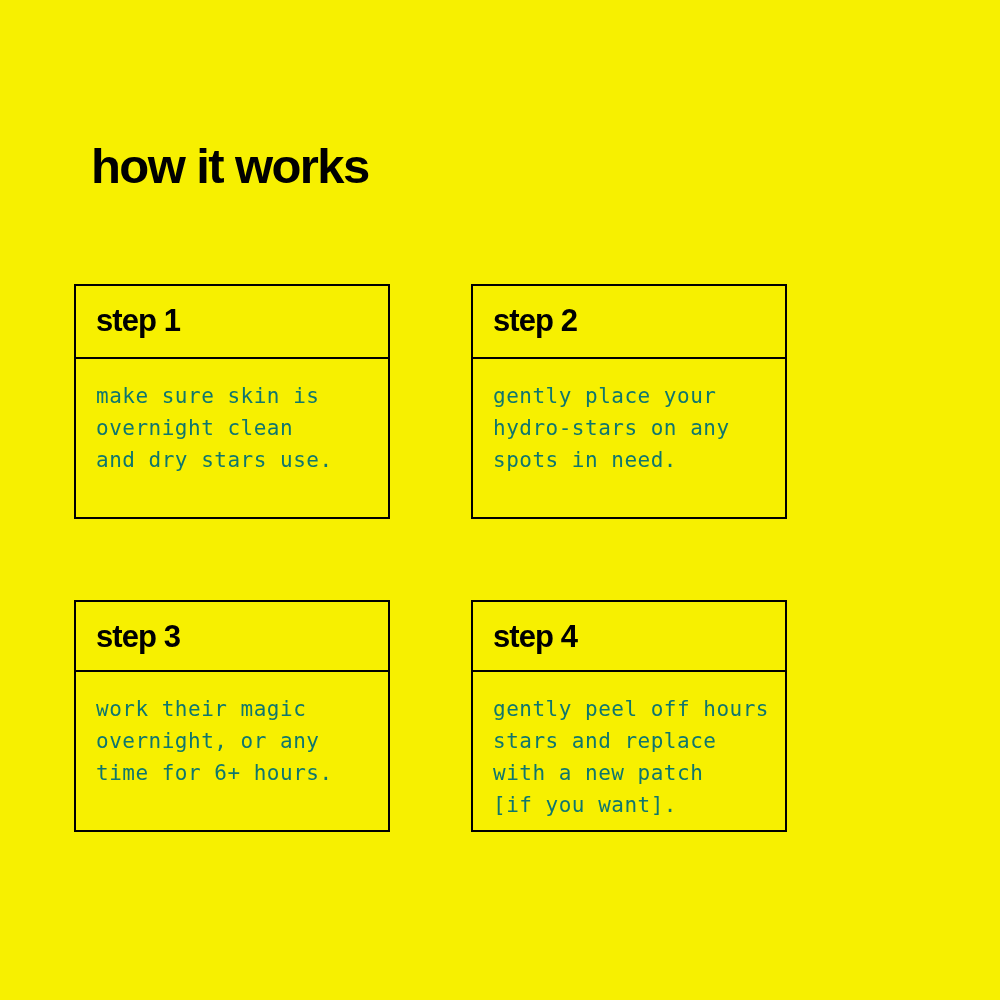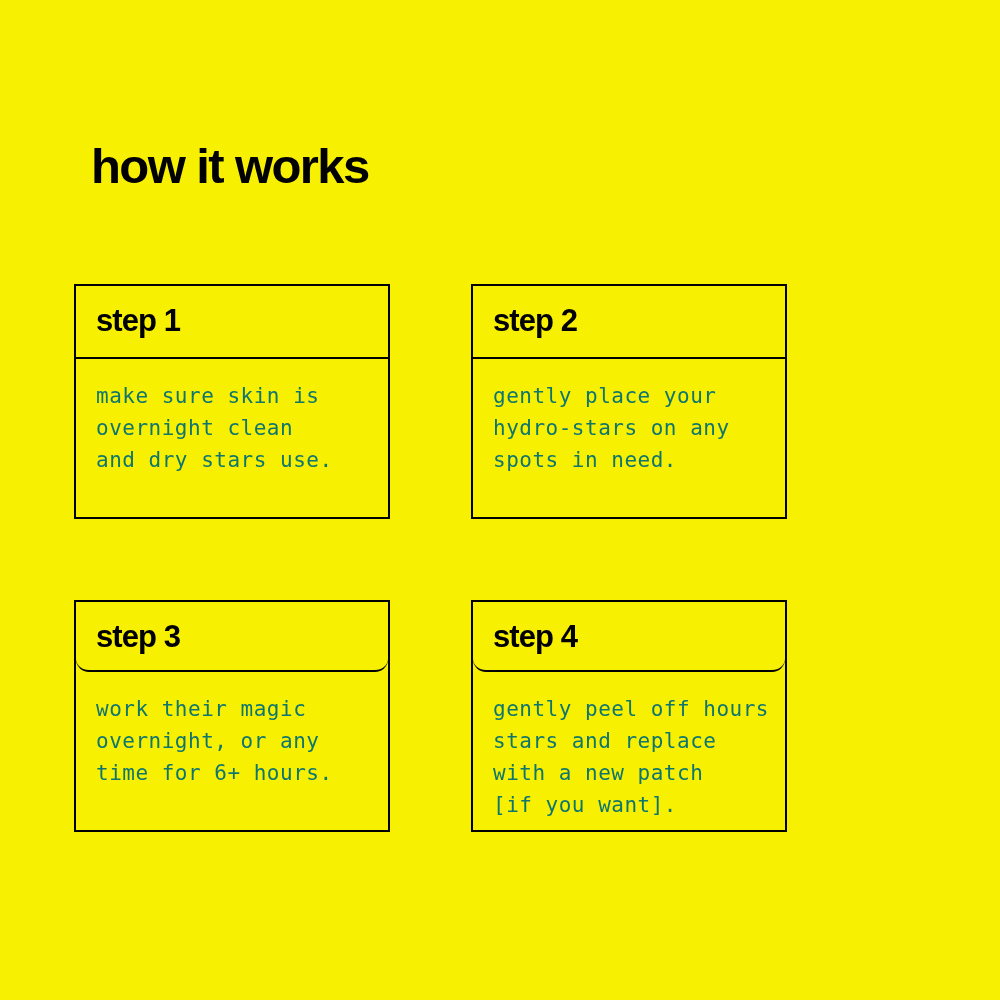--- a/index.html
+++ b/index.html
@@ -70,21 +70,20 @@
     box-sizing: border-box;
     border-bottom: 2px solid #000000;
     padding: 16px 20px 14px 20px;
     flex: 0 0 auto;
   }
   .card-row.row-top .card-header {
     height: 73px;
   }
   .card-row.row-bottom .card-header {
     height: 70px;
-    border-radius: 13px;
   }
   .card-header-label {
     font-family: "Liberation Sans", sans-serif;
     font-weight: 700;
     font-size: 31px;
     line-height: 38px;
     letter-spacing: -0.9px;
     color: #000000;
     white-space: nowrap;
   }

